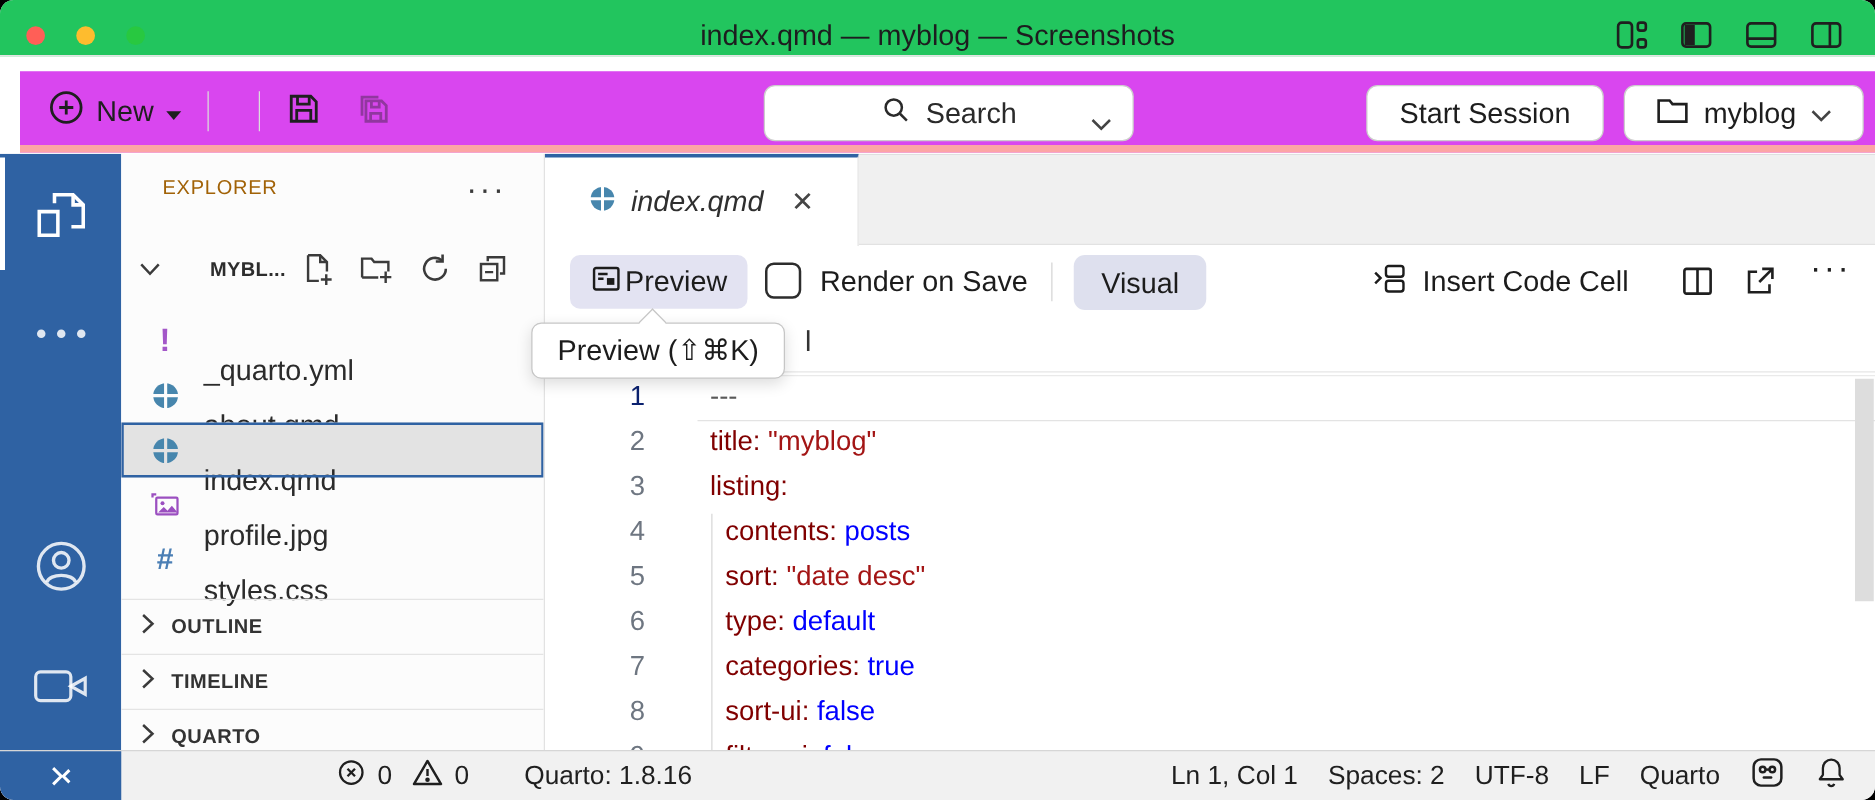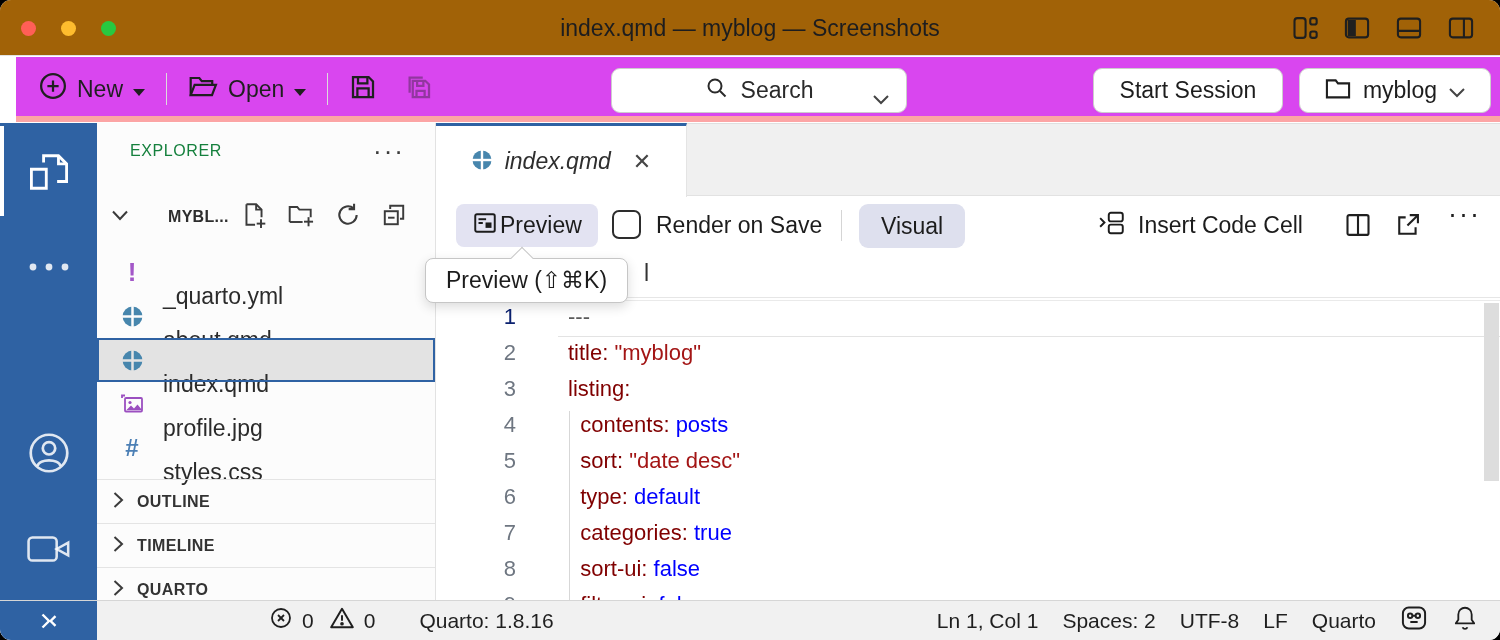--- a/index.html
+++ b/index.html
@@ -1,20 +1,20 @@
 <!DOCTYPE html>
 <html><head>
 <meta charset="utf-8">
 <style>
   html,body{margin:0;padding:0;background:#000;}
   *{box-sizing:border-box;font-family:"Liberation Sans",sans-serif;}
   .window{position:relative;width:1500px;height:640px;background:#fff;border-radius:11px;overflow:hidden;}
 
   
-  .titlebar{position:absolute;left:0;top:0;width:1500px;height:56px;background:#a16207;border-bottom:1px solid #e3e3e3;}
+  .titlebar{position:absolute;left:0;top:0;width:1500px;height:45px;background:#22c55e;border-bottom:1px solid #e3e3e3;}
   .tl{position:absolute;top:21px;width:15px;height:15px;border-radius:50%;}
   .tl.red{left:21px;background:#ff5f57;}
   .tl.yellow{left:61px;background:#febc2e;}
   .tl.green{left:101px;background:#28c840;}
   .win-title{position:absolute;left:0;right:0;top:0;height:56px;line-height:56px;text-align:center;font-size:23px;color:#1d1d1f;font-weight:500;}
   .tb-icons{position:absolute;right:24px;top:0;height:56px;display:flex;align-items:center;gap:22px;color:#1f1f1f;}
   .tb-icons svg{display:block;}
 
   
   .topbar{position:absolute;left:16px;top:57px;width:1500px;height:65px;background:#d946ef;border-bottom:6px solid #fca5a5;}
@@ -30,21 +30,21 @@
 
   
   .main{position:absolute;left:0;top:123px;width:1500px;height:477px;overflow:hidden;}
 
   .activitybar{position:absolute;left:0;top:0;width:97px;height:477px;background:#2f62a3;}
   .act-item{position:absolute;left:0;width:97px;display:flex;justify-content:center;color:rgba(255,255,255,.85);}
   .act-indicator{position:absolute;left:0;top:3px;width:4px;height:90px;background:#fff;}
 
   .sidebar{position:absolute;left:97px;top:0;width:338px;height:477px;background:#fcfcfc;overflow:hidden;}
   .exp-header{position:absolute;left:0;top:0;width:338px;height:56px;display:flex;align-items:center;justify-content:space-between;padding:0 30px 0 33px;}
-  .exp-title{font-size:16px;letter-spacing:.6px;color:#15803d;}
+  .exp-title{font-size:16px;letter-spacing:.6px;color:#a16207;}
   .exp-more{font-size:26px;color:#3b3b3b;line-height:10px;letter-spacing:2px;}
   .ws-row{position:absolute;left:0;top:70px;width:338px;height:48px;display:flex;align-items:center;color:#2d2d2d;gap:28px;}
   .ws-row .chev{margin-left:13px;}
   .ws-label{font-size:16px;font-weight:bold;margin-left:10px;letter-spacing:.3px;}
   .ws-actions{position:absolute;right:28px;top:0;height:48px;display:flex;align-items:center;gap:20px;color:#3b3b3b;}
   .filelist{position:absolute;left:0;top:127px;width:338px;}
   .file-row{position:relative;height:44px;display:flex;align-items:center;font-size:23px;color:#2b2b2b;}
   .file-row .ficon{width:30px;margin-left:20px;display:flex;justify-content:center;align-items:center;}
   .file-row .fname{margin-left:16px;margin-top:48px;}
   .file-row.selected{background:#e3e3e3;outline:2px solid #2f62a3;outline-offset:-2px;}
@@ -149,34 +149,20 @@
           </svg>
         </span>
         <span>New</span>
         <span>
           <svg width="14" height="9" viewBox="0 0 14 9">
               <path d="M1 1 L7 8 L13 1 Z" fill="#1f1f1f"></path>
             </svg>
         </span>
       </div>
       <div class="vsep"></div>
-      <div class="tb-btn">
-        <span>
-          <svg width="32" height="30" viewBox="0 0 26 24" fill="none" stroke="#1f1f1f" stroke-width="1.8">
-            <path d="M3 19.5 V5.5 h7 l2 2.5 h8.5 v3"></path>
-            <path d="M3 19.5 l3.2-8.5 h17.3 l-3.2 8.5 z"></path>
-          </svg>
-        </span>
-        <span>Open</span>
-        <span>
-          <svg width="14" height="9" viewBox="0 0 14 9">
-              <path d="M1 1 L7 8 L13 1 Z" fill="#1f1f1f"></path>
-            </svg>
-        </span>
-      </div>
       <div class="vsep"></div>
       <span>
         <svg width="30" height="30" viewBox="0 0 24 24" fill="none" stroke="#1f1f1f" stroke-width="1.8">
           <path d="M4 4 h12.5 L20 7.5 V20 H4 z"></path>
           <path d="M8 4 v5 h7.5 v-5"></path>
           <path d="M7.5 20 v-7 h9 v7"></path>
         </svg>
       </span>
       <span class="icon-gap" style="opacity:.38;">
         <svg width="30" height="30" viewBox="0 0 24 24" fill="none" stroke="#1f1f1f" stroke-width="1.8">

